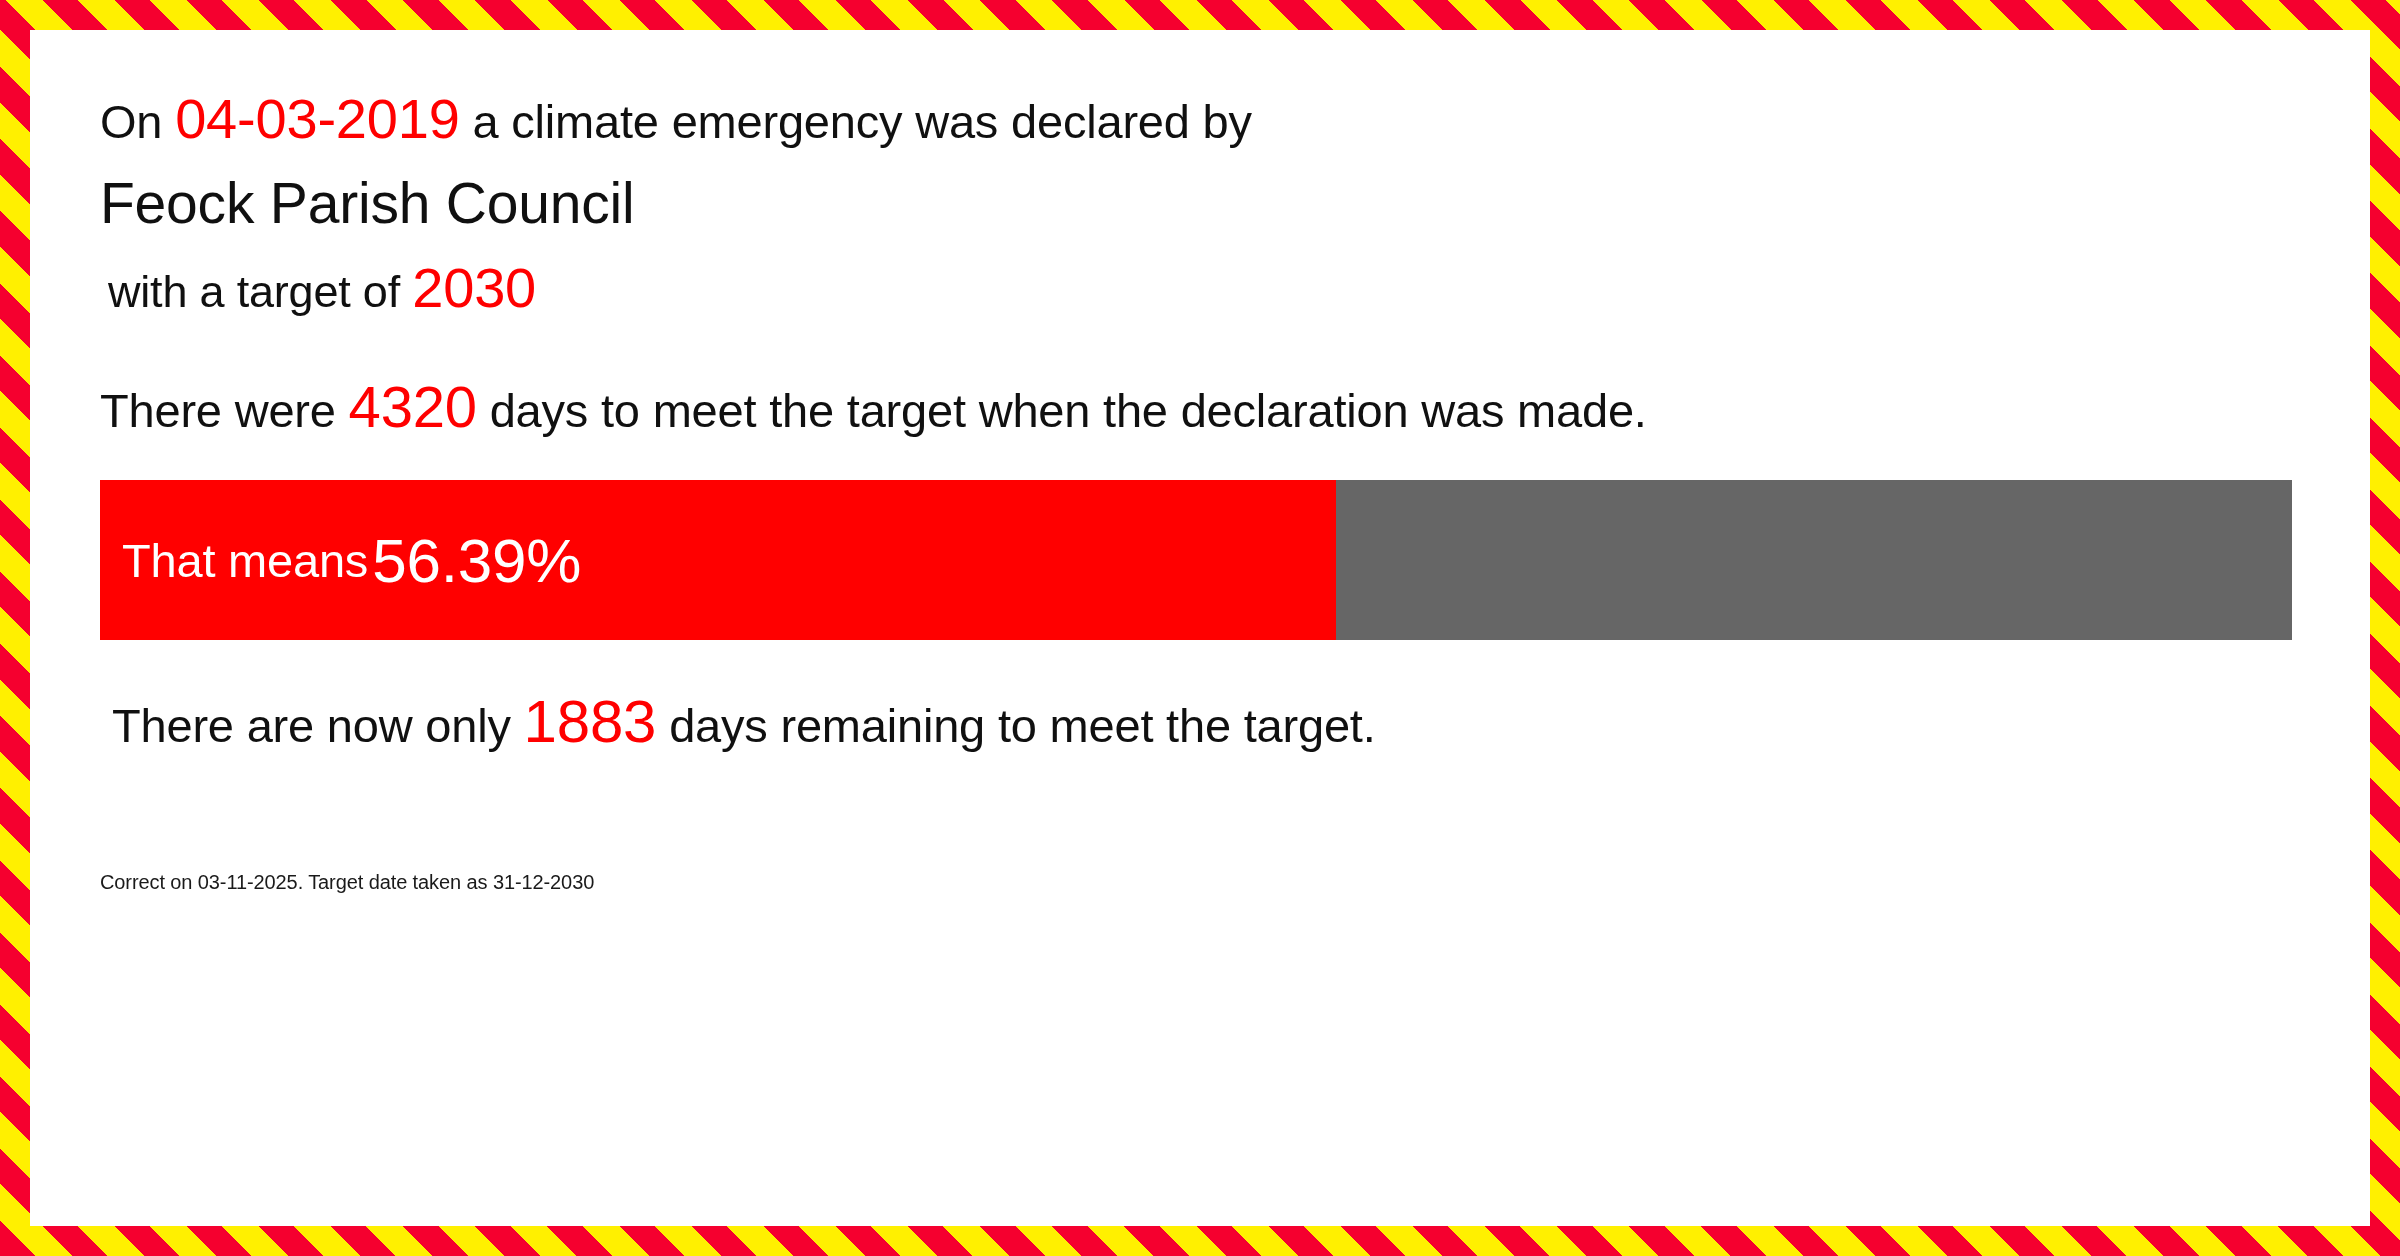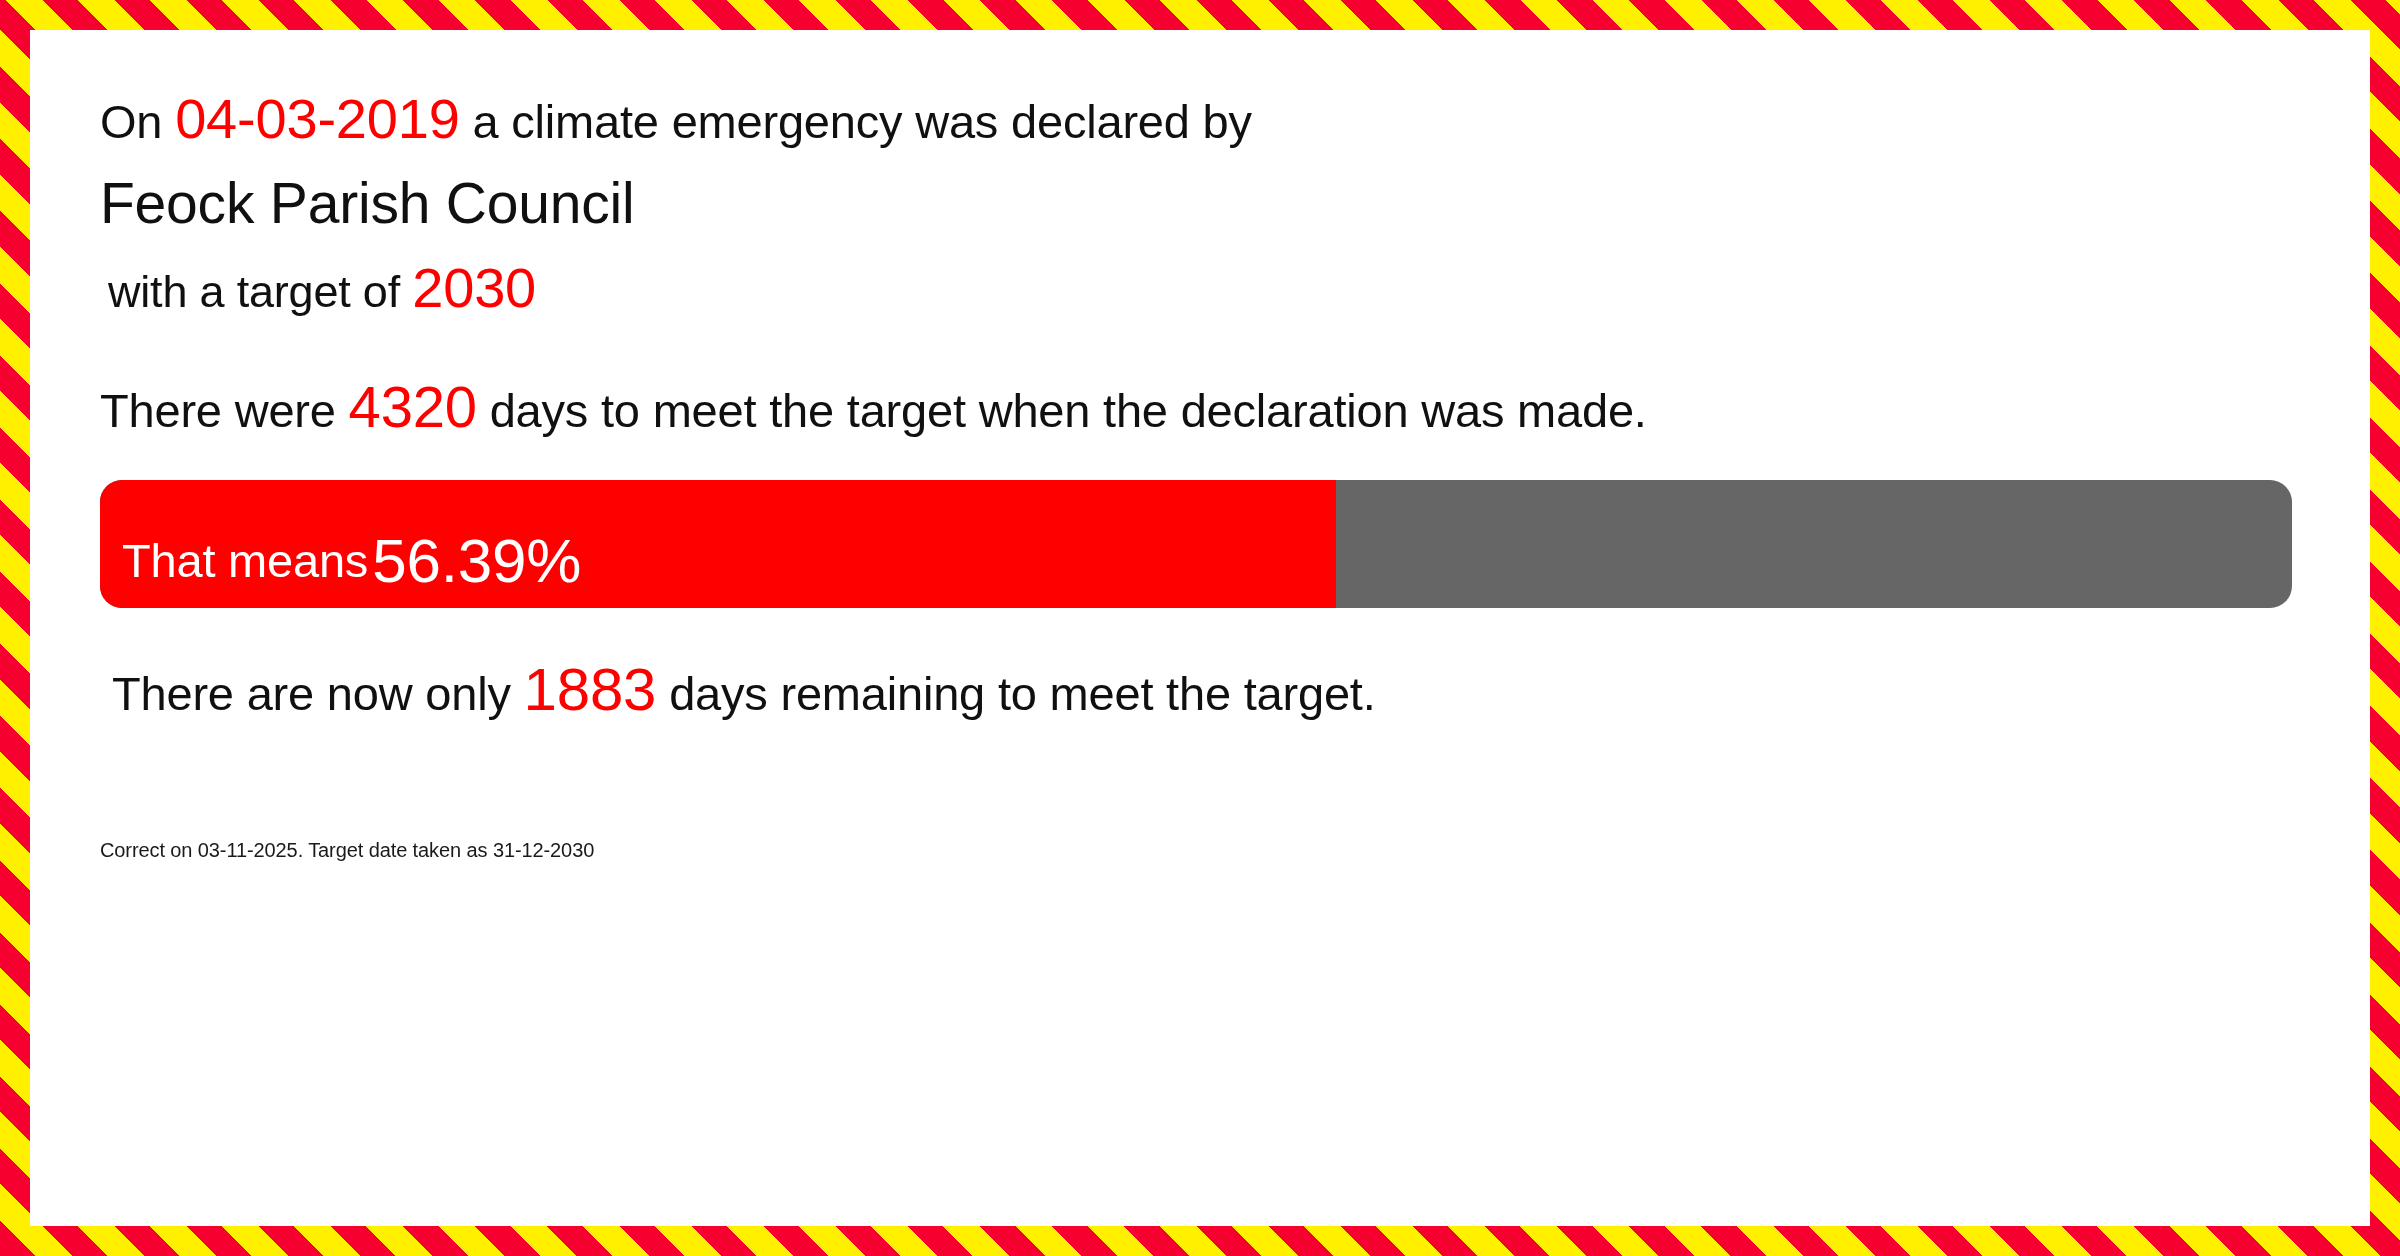--- a/index.html
+++ b/index.html
@@ -110,25 +110,24 @@
     padding-top: 45px;
   }
   .line-passed .red {
     font-size: 58px;
   }
 
   
   .progress-wrap {
     position: relative;
     margin-top: 39px;
-    height: 128px;
+    height: 160px;
     width: 2192px;
     background: #666666;
     overflow: hidden;
-    border-radius: 22px;
   }
   .progress-fill {
     position: absolute;
     left: 0;
     top: 0;
     bottom: 0;
     background: #ff0000;
   }
   .progress-label {
     position: absolute;

